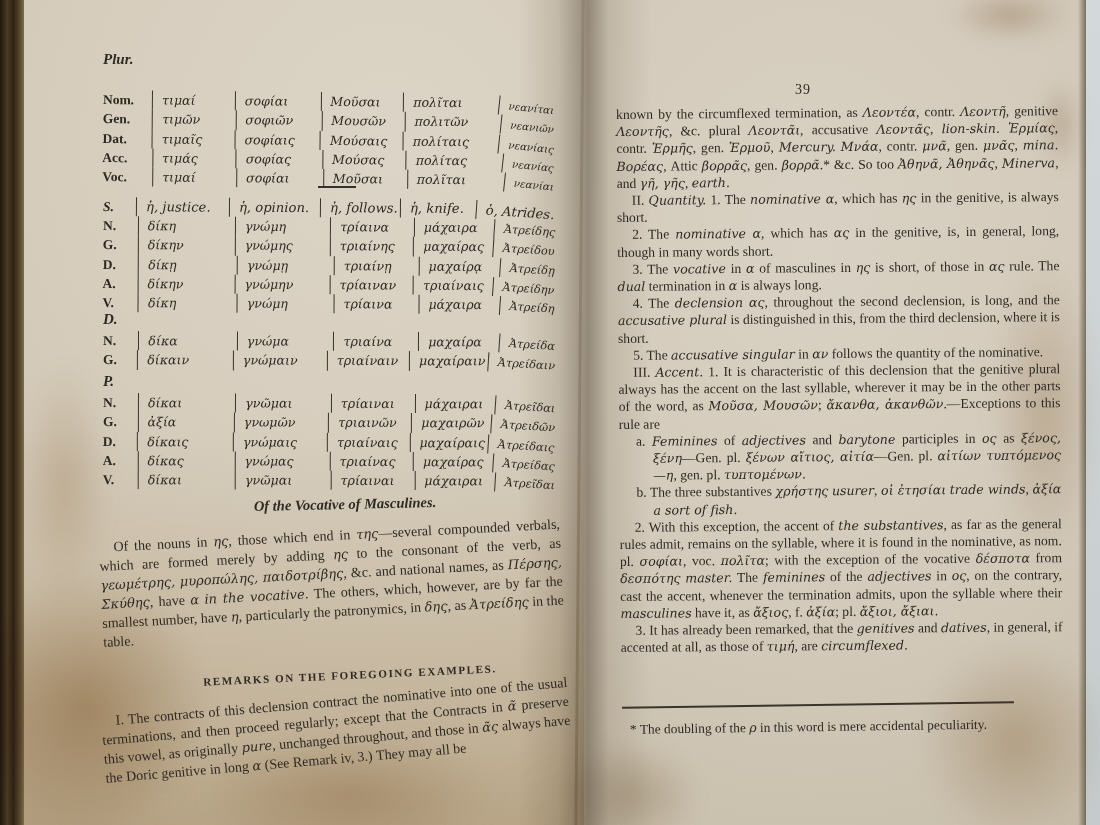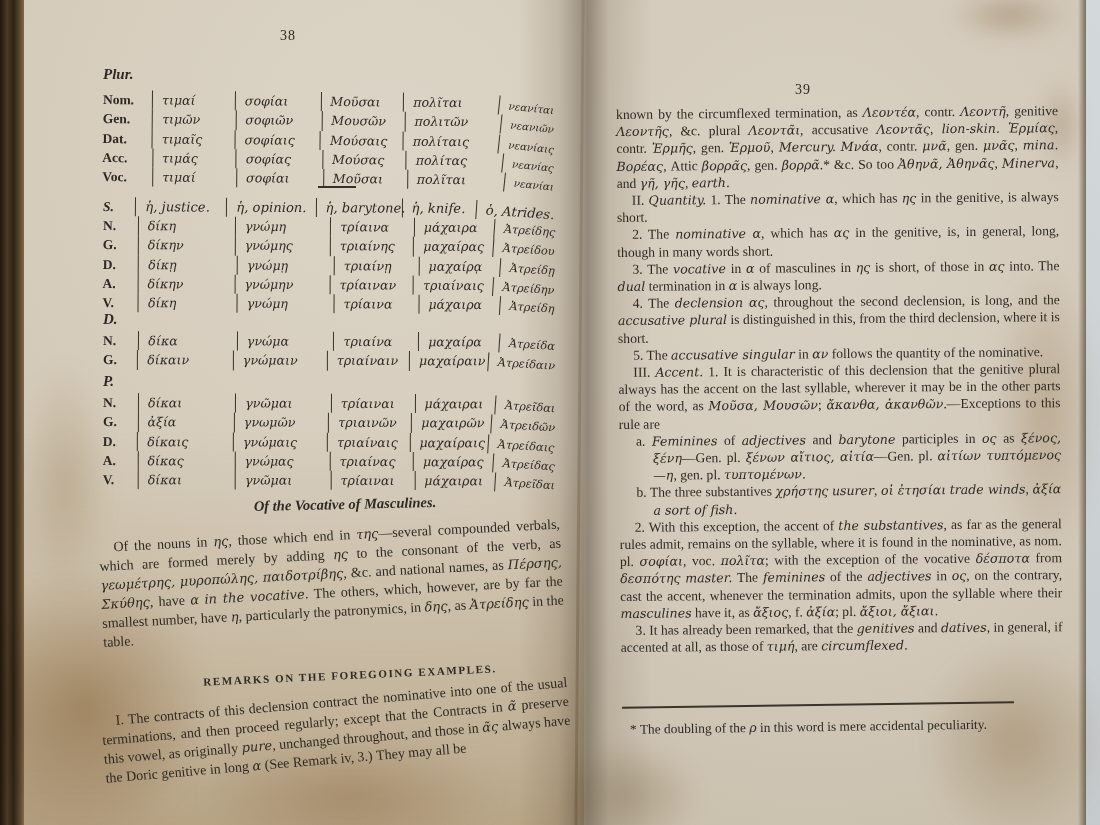--- a/index.html
+++ b/index.html
@@ -68,23 +68,22 @@
 
   <div class="stain" style="left:-40px;top:570px;width:250px;height:270px;background:radial-gradient(closest-side,rgba(153,107,45,.42),rgba(153,107,45,0));"></div>
   <div class="stain" style="left:200px;top:730px;width:300px;height:130px;background:radial-gradient(closest-side,rgba(158,115,55,.30),rgba(158,115,55,0));"></div>
   <div class="stain" style="left:20px;top:360px;width:90px;height:240px;background:radial-gradient(closest-side,rgba(150,108,50,.22),rgba(150,108,50,0));"></div>
   <div class="stain" style="left:990px;top:260px;width:110px;height:300px;background:radial-gradient(closest-side,rgba(152,112,58,.28),rgba(152,112,58,0));"></div>
   <div class="stain" style="left:920px;top:640px;width:190px;height:200px;background:radial-gradient(closest-side,rgba(150,110,55,.32),rgba(150,110,55,0));"></div>
   <div class="stain" style="left:950px;top:-10px;width:120px;height:50px;background:radial-gradient(closest-side,rgba(140,100,48,.35),rgba(140,100,48,0));"></div>
   <div class="stain" style="left:1040px;top:80px;width:40px;height:90px;background:radial-gradient(closest-side,rgba(140,100,48,.30),rgba(140,100,48,0));"></div>
   <div class="stain" style="left:560px;top:740px;width:140px;height:110px;background:radial-gradient(closest-side,rgba(120,90,45,.28),rgba(120,90,45,0));"></div>
 
-  <div class="abs pgnum" style="left:103px;top:28px;width:370px;">38</div>
-
-  <div class="abs sec-label" style="left:103px;top:66px;">Plur.</div>
+
+  <div class="abs sec-label" style="left:103px;top:51px;">Plur.</div>
 
   <div class="abs decl t1" style="left:103px;top:90px;width:452px;transform:rotate(.5deg);transform-origin:left top;">
       <div class="t-row">
         <span class="t-label">Nom.</span>
         <span class="t-cell c1">τιμαί</span>
         <span class="t-cell c2">σοφίαι</span>
         <span class="t-cell c3">Μοῦσαι</span>
         <span class="t-cell c4">πολῖται</span>
         <span class="t-cell c5">νεανίται</span>
       </div>
@@ -122,21 +121,21 @@
       </div>
     </div>
 
   <div class="abs divider" style="left:318px;top:186px;width:38px;"></div>
 
   <div class="abs decl t2 t-head" style="left:103px;top:197px;width:452px;transform:rotate(.3deg);transform-origin:left top;">
       <div class="t-row">
         <span class="t-label">S.</span>
         <span class="t-cell c1">ἡ, justice.</span>
         <span class="t-cell c2">ἡ, opinion.</span>
-        <span class="t-cell c3">ἡ, barytone.</span>
+        <span class="t-cell c3">ἡ, follows.</span>
         <span class="t-cell c4">ἡ, knife.</span>
         <span class="t-cell c5">ὁ, Atrides.</span>
       </div>
     </div>
 
   <div class="abs decl t2" style="left:103px;top:216px;width:452px;transform:rotate(.3deg);transform-origin:left top;">
       <div class="t-row">
         <span class="t-label">N.</span>
         <span class="t-cell c1">δίκη</span>
         <span class="t-cell c2">γνώμη</span>
@@ -251,21 +250,21 @@
   <div class="abs rem-head" style="left:130px;top:669px;width:440px;transform:rotate(-2.6deg);">REMARKS ON THE FOREGOING EXAMPLES.</div>
 
   <div class="abs prose" style="left:100px;top:712px;width:468px;transform:rotate(-4.8deg);transform-origin:left top;text-indent:15px;"><span>I. The contracts of this declension contract the nominative into one of the usual terminations, and then proceed regularly; except that the Contracts in </span><i>ᾶ</i><span> preserve this vowel, as originally </span><i>pure</i><span>, unchanged throughout, and those in </span><i>ᾶς</i><span> always have the Doric genitive in long </span><i>α</i><span> (See Remark iv, 3.)  They may all be</span></div>
 
   <div class="abs pgnum" style="left:616px;top:82px;width:374px;">39</div>
 
   <div class="abs rbody" style="left:616px;top:106px;width:442px;transform:rotate(-.5deg);transform-origin:left top;">
     <p><span>known by the circumflexed termination, as </span><i>Λεοντέα</i><span>, contr. </span><i>Λεοντῆ</i><span>, genitive </span><i>Λεοντῆς</i><span>, &amp;c. plural </span><i>Λεοντᾶι</i><span>, accusative </span><i>Λεοντᾶς</i><span>, </span><i>lion-skin.</i><span> </span><i>Ἑρμίας</i><span>, contr. </span><i>Ἑρμῆς</i><span>, gen. </span><i>Ἑρμοῦ</i><span>, </span><i>Mercury.</i><span>  </span><i>Μνάα</i><span>, contr. </span><i>μνᾶ</i><span>, gen. </span><i>μνᾶς</i><span>, </span><i>mina.</i><span>  </span><i>Βορέας</i><span>, Attic </span><i>βορρᾶς</i><span>, gen. </span><i>βορρᾶ</i><span>.* &amp;c.  So too </span><i>Ἀθηνᾶ, Ἀθηνᾶς</i><span>, </span><i>Minerva</i><span>, and </span><i>γῆ, γῆς</i><span>, </span><i>earth.</i></p>
     <p class="ind"><span>II. </span><i>Quantity.</i><span>  1. The </span><i>nominative α</i><span>, which has </span><i>ης</i><span> in the genitive, is always short.</span></p>
     <p class="ind"><span>2. The </span><i>nominative α</i><span>, which has </span><i>ας</i><span> in the genitive, is, in general, long, though in many words short.</span></p>
-    <p class="ind"><span>3. The </span><i>vocative</i><span> in </span><i>α</i><span> of masculines in </span><i>ης</i><span> is short, of those in </span><i>ας</i><span> into.  The </span><i>dual</i><span> termination in </span><i>α</i><span> is always long.</span></p>
+    <p class="ind"><span>3. The </span><i>vocative</i><span> in </span><i>α</i><span> of masculines in </span><i>ης</i><span> is short, of those in </span><i>ας</i><span> rule.  The </span><i>dual</i><span> termination in </span><i>α</i><span> is always long.</span></p>
     <p class="ind"><span>4. The </span><i>declension ας</i><span>, throughout the second declension, is long, and the </span><i>accusative plural</i><span> is distinguished in this, from the third declension, where it is short.</span></p>
     <p class="ind"><span>5. The </span><i>accusative singular</i><span> in </span><i>αν</i><span> follows the quantity of the nominative.</span></p>
     <p class="ind"><span>III. </span><i>Accent.</i><span>  1. It is characteristic of this declension that the genitive plural always has the accent on the last syllable, wherever it may be in the other parts of the word, as </span><i>Μοῦσα, Μουσῶν</i><span>; </span><i>ἄκανθα, ἀκανθῶν</i><span>.—Exceptions to this rule are</span></p>
     <p class="hang"><span>a. </span><i>Feminines</i><span> of </span><i>adjectives</i><span> and </span><i>barytone</i><span> participles in </span><i>ος</i><span> as </span><i>ξένος, ξένη</i><span>—Gen. pl. </span><i>ξένων  αἴτιος, αἰτία</i><span>—Gen. pl. </span><i>αἰτίων  τυπτόμενος—η</i><span>, gen. pl. </span><i>τυπτομένων.</i></p>
     <p class="hang"><span>b. The three substantives </span><i>χρήστης</i><span> </span><i>usurer</i><span>, </span><i>οἱ ἐτησίαι</i><span> </span><i>trade winds</i><span>, </span><i>ἀξία</i><span> </span><i>a sort of fish.</i></p>
     <p class="ind"><span>2. With this exception, the accent of </span><i>the substantives</i><span>, as far as the general rules admit, remains on the syllable, where it is found in the nominative, as nom. pl. </span><i>σοφίαι</i><span>, voc. </span><i>πολῖτα</i><span>; with the exception of the vocative </span><i>δέσποτα</i><span> from </span><i>δεσπότης</i><span> </span><i>master.</i><span>  The </span><i>feminines</i><span> of the </span><i>adjectives</i><span> in </span><i>ος</i><span>, on the contrary, cast the accent, whenever the termination admits, upon the syllable where their </span><i>masculines</i><span> have it, as </span><i>ἄξιος</i><span>, f. </span><i>ἀξία</i><span>; pl. </span><i>ἄξιοι, ἄξιαι.</i></p>
     <p class="ind"><span>3. It has already been remarked, that the </span><i>genitives</i><span> and </span><i>datives</i><span>, in general, if accented at all, as those of </span><i>τιμή</i><span>, are </span><i>circumflexed.</i></p>
   </div>
 
   <div class="abs fn-rule" style="left:622px;top:704px;width:392px;"></div>

